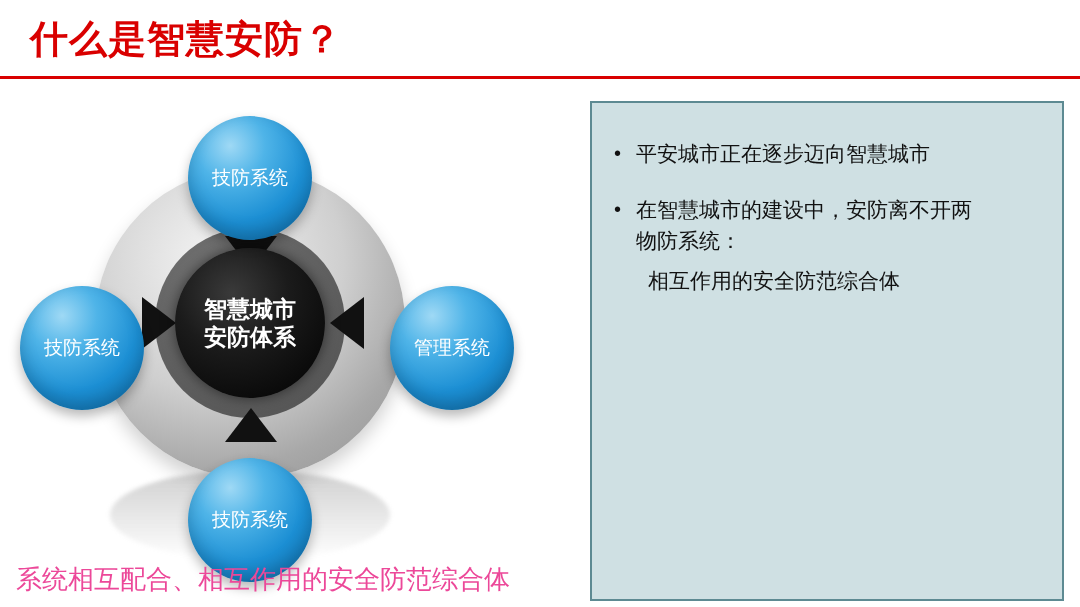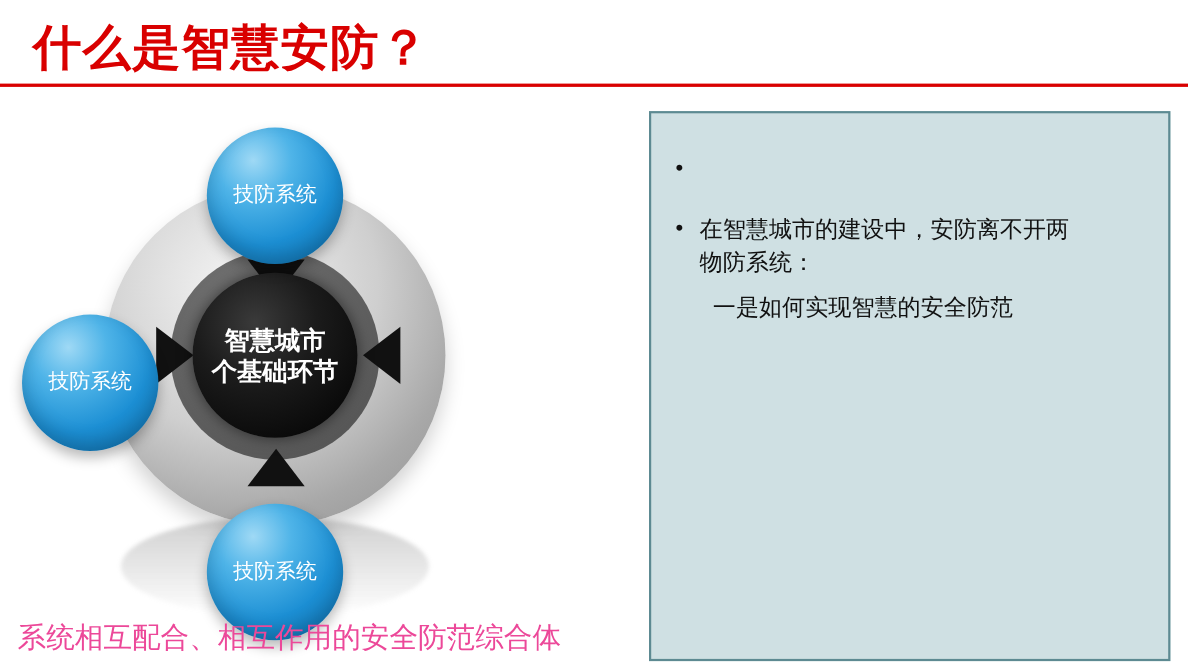--- a/index.html
+++ b/index.html
@@ -13,21 +13,21 @@
     font-family: "Liberation Sans", sans-serif;
     overflow: hidden;
     position: relative;
   }
 
   
   #slide-title {
     position: absolute;
     left: 30px;
     top: 14px;
-    font-size: 44px;
+    font-size: 38px;
     font-weight: bold;
     color: #d90000;
     letter-spacing: 1px;
     white-space: nowrap;
   }
   #title-rule {
     position: absolute;
     left: 0;
     top: 76px;
     width: 1080px;
@@ -219,44 +219,48 @@
   </div>
   <div id="ring-reflection"></div>
 
   <div class="arrow" id="arrow-top"></div>
   <div class="arrow" id="arrow-bottom"></div>
   <div class="arrow" id="arrow-left"></div>
   <div class="arrow" id="arrow-right"></div>
 
   <div id="core-circle">
     <div id="core-label">智慧城市
-个基础环节</div>
+安防体系</div>
   </div>
 
   <div class="node" id="node-top">
     <span>技防系统</span>
   </div>
   <div class="node" id="node-left">
     <span>技防系统</span>
   </div>
+  <div class="node" id="node-right">
+    <span>管理系统</span>
+  </div>
   <div class="node" id="node-bottom">
     <span>技防系统</span>
   </div>
 
 </div>
 
 <div id="diagram-caption">系统相互配合、相互作用的安全防范综合体</div>
 
 <div id="text-panel">
 
   <div class="bullet-row">
     <div class="bullet-dot">•</div>
+    <div class="bullet-text">平安城市正在逐步迈向智慧城市</div>
   </div>
 
   <div class="bullet-row" id="bullet-2">
     <div class="bullet-dot">•</div>
     <div class="bullet-text">在智慧城市的建设中，安防离不开两
 物防系统：</div>
   </div>
 
-  <p class="sub-line">一是如何实现智慧的安全防范</p>
+  <p class="sub-line">相互作用的安全防范综合体</p>
 
 </div>
 
 </body></html>

